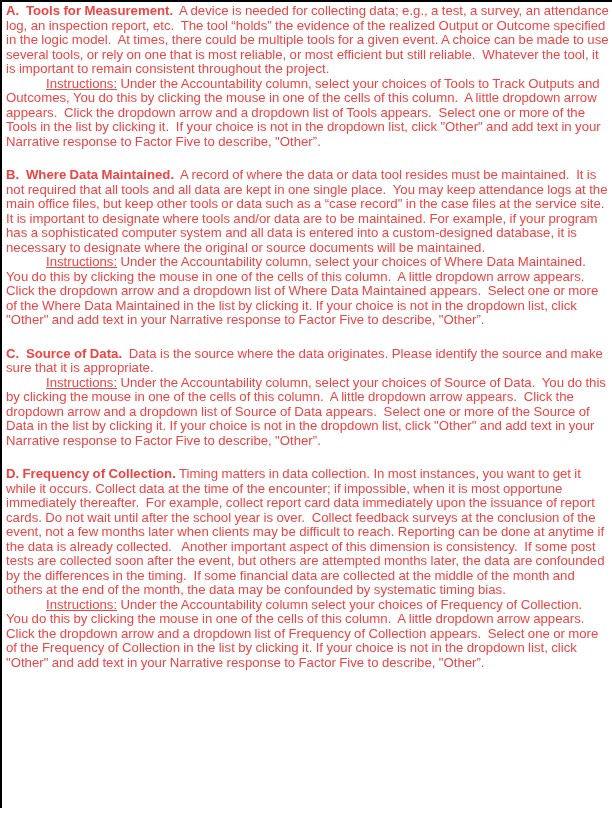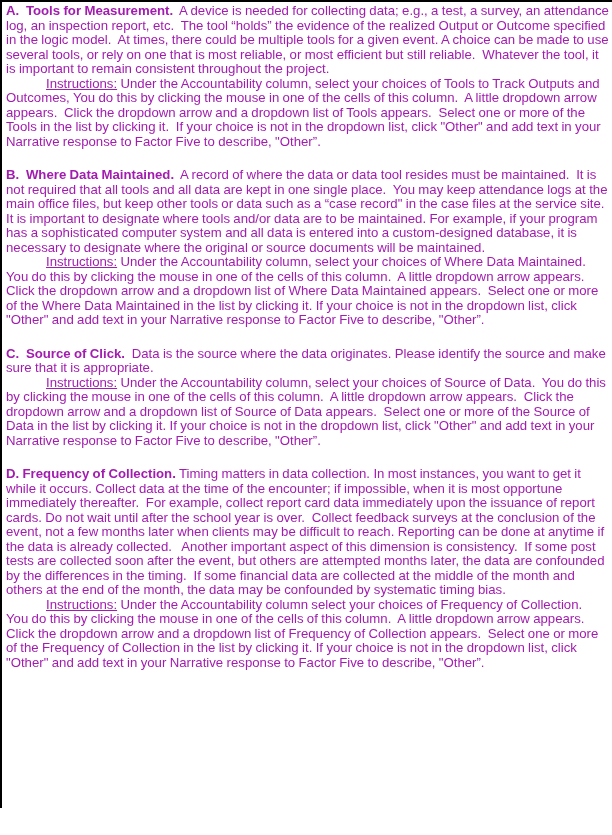--- a/index.html
+++ b/index.html
@@ -9,21 +9,21 @@
   }
   .page {
     position: relative;
     width: 612px;
     height: 835px;
     background: #ffffff;
     overflow: hidden;
     font-family: "Liberation Sans", "DejaVu Sans", sans-serif;
     font-size: 13.2px;
     line-height: 14.5px;
-    color: #a21caf;
+    color: #ef4444;
   }
   
   .cell {
     position: absolute;
     top: 0;
     left: 0;
     width: 612px;
     height: 808px;
     box-sizing: border-box;
     border-top: 2px solid #000000;
@@ -60,21 +60,21 @@
       <p class="para"><b class="heading">A.  Tools for Measurement.</b><span>  A device is needed for collecting data; e.g., a test, a survey, an attendance log, an inspection report, etc.  The tool “holds” the evidence of the realized Output or Outcome specified in the logic model.  At times, there could be multiple tools for a given event. A choice can be made to use several tools, or rely on one that is most reliable, or most efficient but still reliable.  Whatever the tool, it is important to remain consistent throughout the project.</span></p>
       <p class="para"><span class="u">Instructions:</span><span> Under the Accountability column, select your choices of Tools to Track Outputs and Outcomes, You do this by clicking the mouse in one of the cells of this column.  A little dropdown arrow appears.  Click the dropdown arrow and a dropdown list of Tools appears.  Select one or more of the Tools in the list by clicking it.  </span><b>If your choice is not in the dropdown list, click "Other" and add text in your Narrative response to Factor Five to describe, "Other”.</b></p>
     </div>
 
     <div class="section">
       <p class="para"><b class="heading">B.  Where Data Maintained.</b><span>  A record of where the data or data tool resides must be maintained.  It is not required that all tools and all data are kept in one single place.  You may keep attendance logs at the main office files, but keep other tools or data such as a “case record" in the case files at the service site.  It is important to designate where tools and/or data are to be maintained. For example, if your program has a sophisticated computer system and all data is entered into a custom-designed database, it is necessary to designate where the original or source documents will be maintained.</span></p>
       <p class="para"><span class="u">Instructions:</span><span> Under the Accountability column, select your choices of Where Data Maintained.  You do this by clicking the mouse in one of the cells of this column.  A little dropdown arrow appears.  Click the dropdown arrow and a dropdown list of Where Data Maintained appears.  Select one or more of the Where Data Maintained in the list by clicking it. </span><b>If your choice is not in the dropdown list, click "Other" and add text in your Narrative response to Factor Five to describe, "Other”.</b></p>
     </div>
 
     <div class="section">
-      <p class="para"><b class="heading">C.  Source of Click.</b><span>  Data is the source where the data originates. Please identify the source and make sure that it is appropriate.</span></p>
+      <p class="para"><b class="heading">C.  Source of Data.</b><span>  Data is the source where the data originates. Please identify the source and make sure that it is appropriate.</span></p>
       <p class="para"><span class="u">Instructions:</span><span> Under the Accountability column, select your choices of Source of Data.  You do this by clicking the mouse in one of the cells of this column.  A little dropdown arrow appears.  Click the dropdown arrow and a dropdown list of Source of Data appears.  Select one or more of the Source of Data in the list by clicking it. </span><b>If your choice is not in the dropdown list, click "Other" and add text in your Narrative response to Factor Five to describe, "Other”.</b></p>
     </div>
 
     <div class="section">
       <p class="para"><b class="heading">D. Frequency of Collection.</b><span> Timing matters in data collection. In most instances, you want to get it while it occurs. Collect data at the time of the encounter; if impossible, when it is most opportune immediately thereafter.  For example, collect report card data immediately upon the issuance of report cards. Do not wait until after the school year is over.  Collect feedback surveys at the conclusion of the event, not a few months later when clients may be difficult to reach. Reporting can be done at anytime if the data is already collected.   Another important aspect of this dimension is consistency.  If some post tests are collected soon after the event, but others are attempted months later, the data are confounded by the differences in the timing.  If some financial data are collected at the middle of the month and others at the end of the month, the data may be confounded by systematic timing bias.</span></p>
       <p class="para"><span class="u">Instructions:</span><span> Under the Accountability column select your choices of Frequency of Collection.  You do this by clicking the mouse in one of the cells of this column.  A little dropdown arrow appears.  Click the dropdown arrow and a dropdown list of Frequency of Collection appears.  Select one or more of the Frequency of Collection in the list by clicking it. </span><b>If your choice is not in the dropdown list, click "Other" and add text in your Narrative response to Factor Five to describe, "Other”.</b></p>
     </div>
 
   </div>
 </div>

